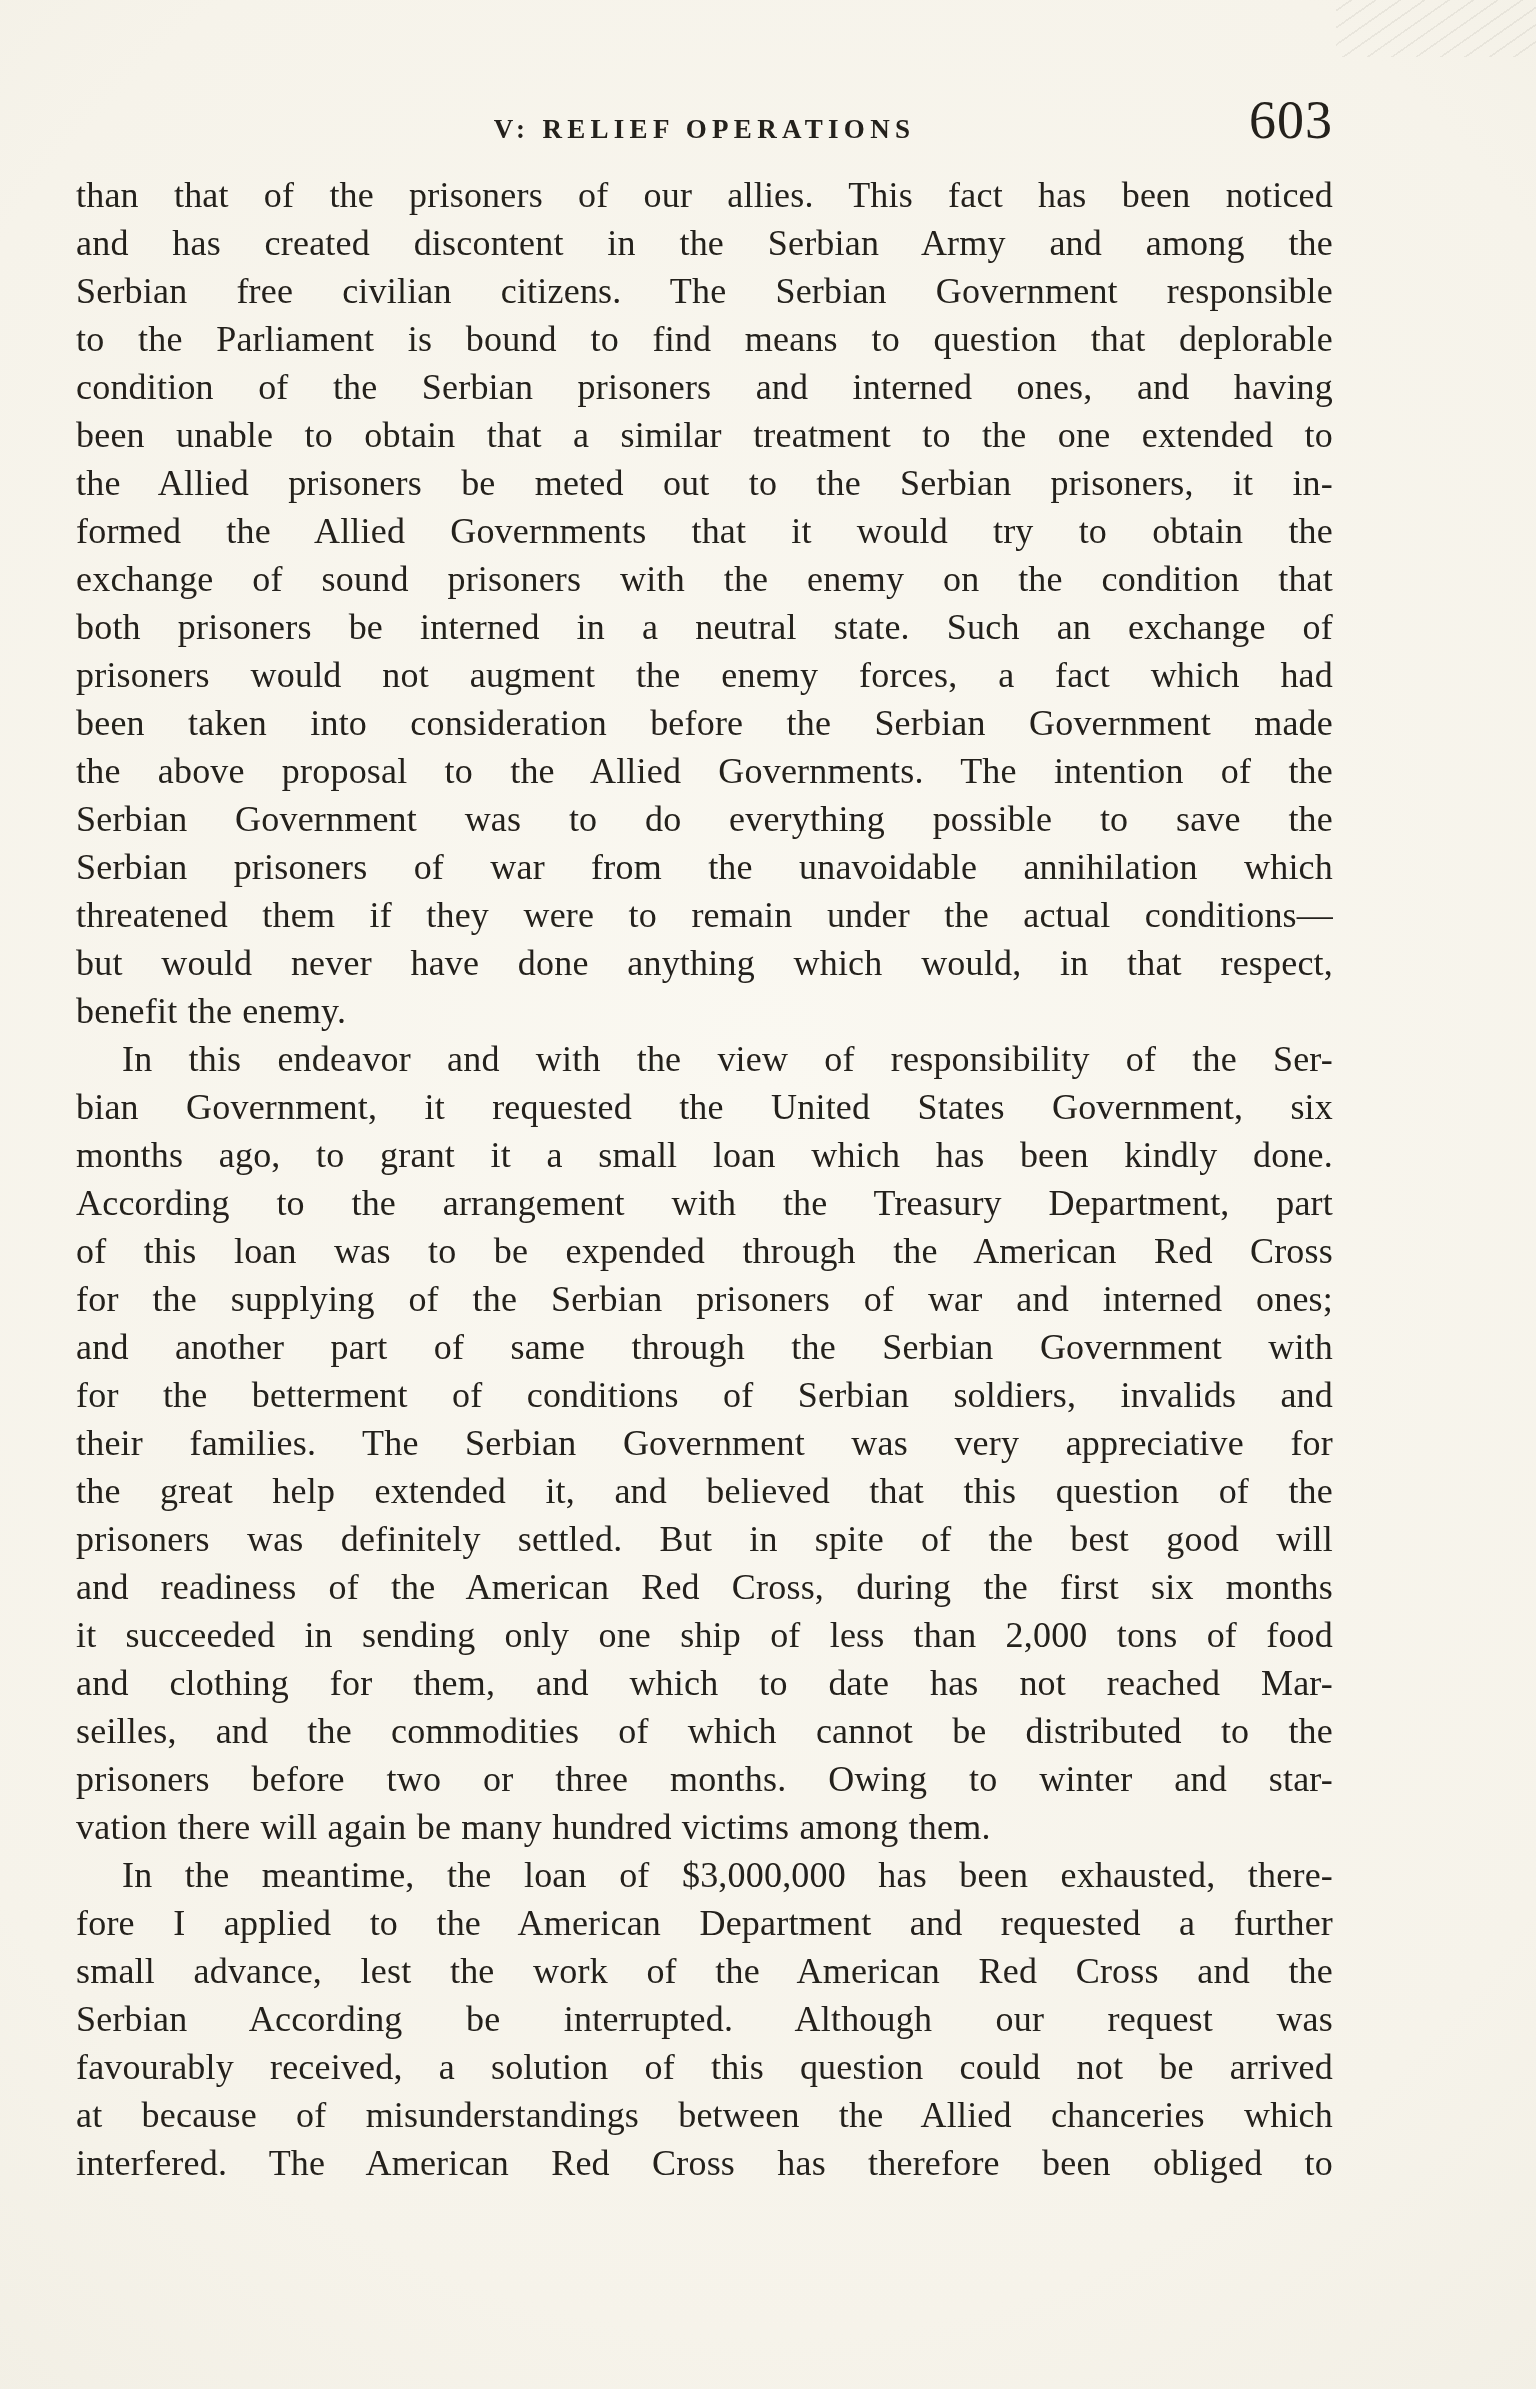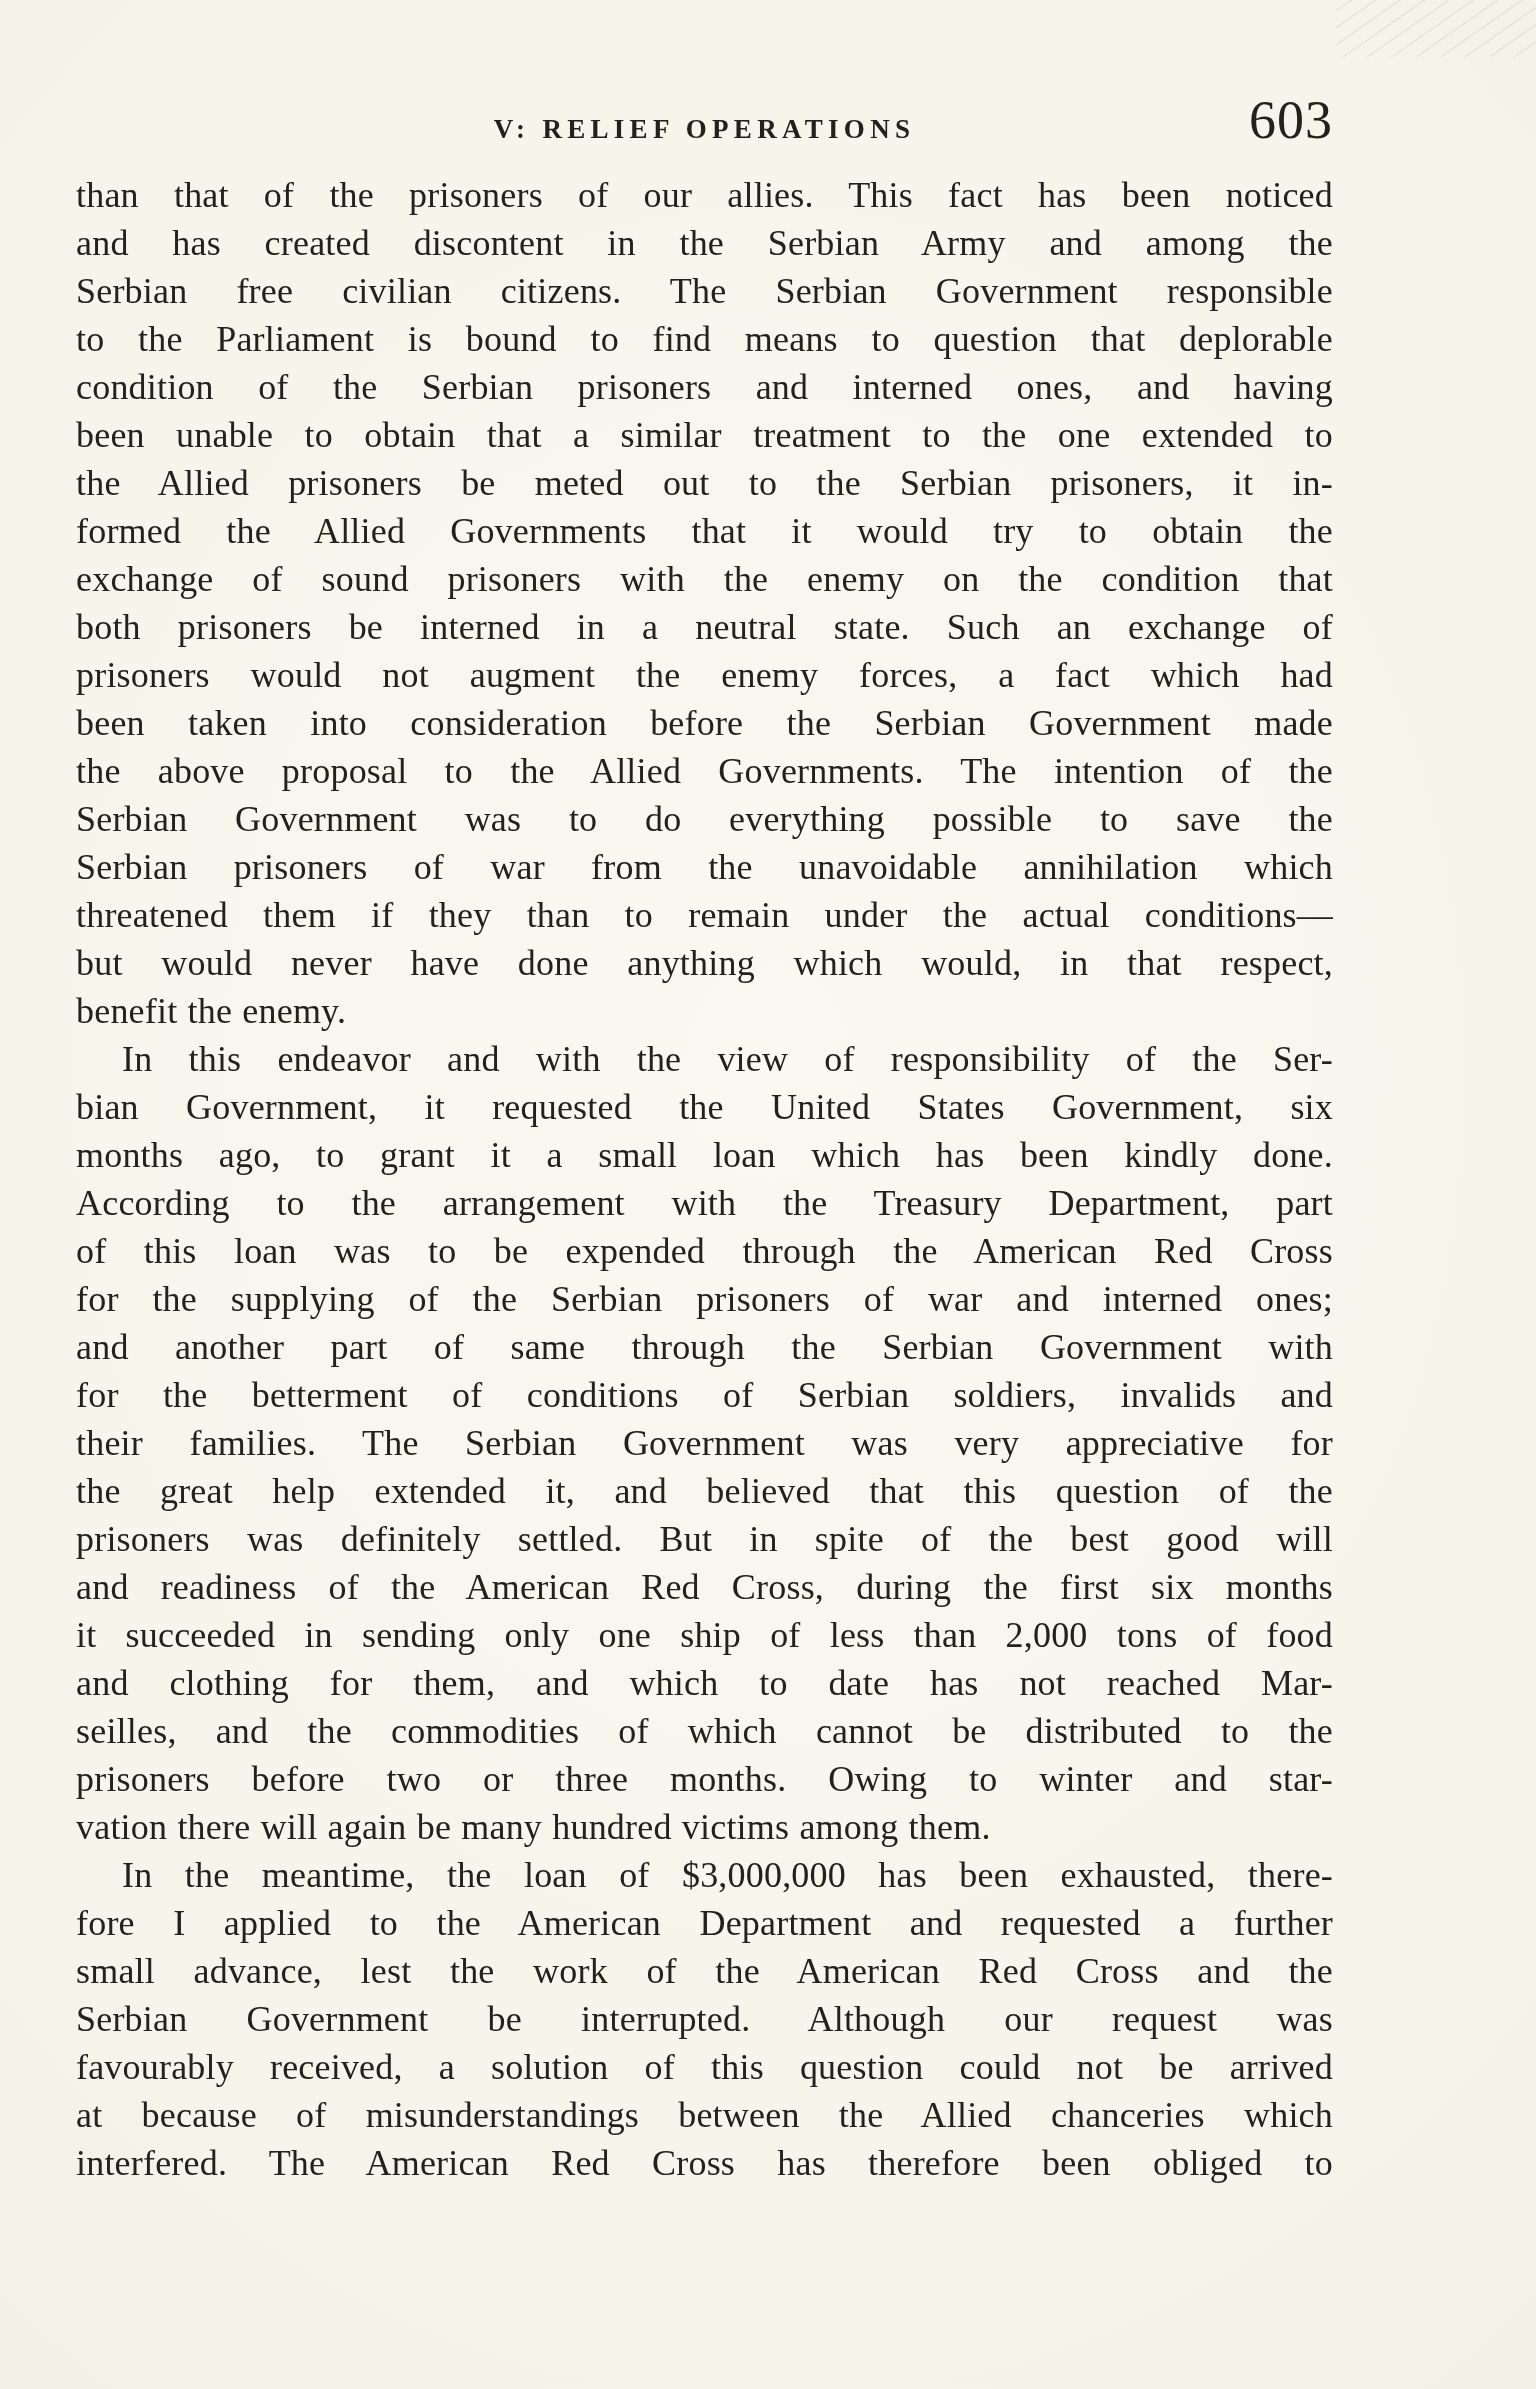--- a/index.html
+++ b/index.html
@@ -95,21 +95,21 @@
         <div class="line">been unable to obtain that a similar treatment to the one extended to</div>
         <div class="line">the Allied prisoners be meted out to the Serbian prisoners, it in-</div>
         <div class="line">formed the Allied Governments that it would try to obtain the</div>
         <div class="line">exchange of sound prisoners with the enemy on the condition that</div>
         <div class="line">both prisoners be interned in a neutral state.  Such an exchange of</div>
         <div class="line">prisoners would not augment the enemy forces, a fact which had</div>
         <div class="line">been taken into consideration before the Serbian Government made</div>
         <div class="line">the above proposal to the Allied Governments.  The intention of the</div>
         <div class="line">Serbian Government was to do everything possible to save the</div>
         <div class="line">Serbian prisoners of war from the unavoidable annihilation which</div>
-        <div class="line">threatened them if they than to remain under the actual conditions—</div>
+        <div class="line">threatened them if they were to remain under the actual conditions—</div>
         <div class="line">but would never have done anything which would, in that respect,</div>
         <div class="line last">benefit the enemy.</div>
       </div>
       <div class="paragraph indented">
         <div class="line first">In this endeavor and with the view of responsibility of the Ser-</div>
         <div class="line">bian Government, it requested the United States Government, six</div>
         <div class="line">months ago, to grant it a small loan which has been kindly done.</div>
         <div class="line">According to the arrangement with the Treasury Department, part</div>
         <div class="line">of this loan was to be expended through the American Red Cross</div>
         <div class="line">for the supplying of the Serbian prisoners of war and interned ones;</div>
@@ -122,20 +122,20 @@
         <div class="line">it succeeded in sending only one ship of less than 2,000 tons of food</div>
         <div class="line">and clothing for them, and which to date has not reached Mar-</div>
         <div class="line">seilles, and the commodities of which cannot be distributed to the</div>
         <div class="line">prisoners before two or three months.  Owing to winter and star-</div>
         <div class="line last">vation there will again be many hundred victims among them.</div>
       </div>
       <div class="paragraph indented">
         <div class="line first">In the meantime, the loan of $3,000,000 has been exhausted, there-</div>
         <div class="line">fore I applied to the American Department and requested a further</div>
         <div class="line">small advance, lest the work of the American Red Cross and the</div>
-        <div class="line">Serbian Government be interrupted.  Although our request was</div>
+        <div class="line">Serbian According be interrupted.  Although our request was</div>
         <div class="line">favourably received, a solution of this question could not be arrived</div>
         <div class="line">at because of misunderstandings between the Allied chanceries which</div>
         <div class="line">interfered.  The American Red Cross has therefore been obliged to</div>
       </div>
     </main>
 </div>
 
 
 </body></html>

